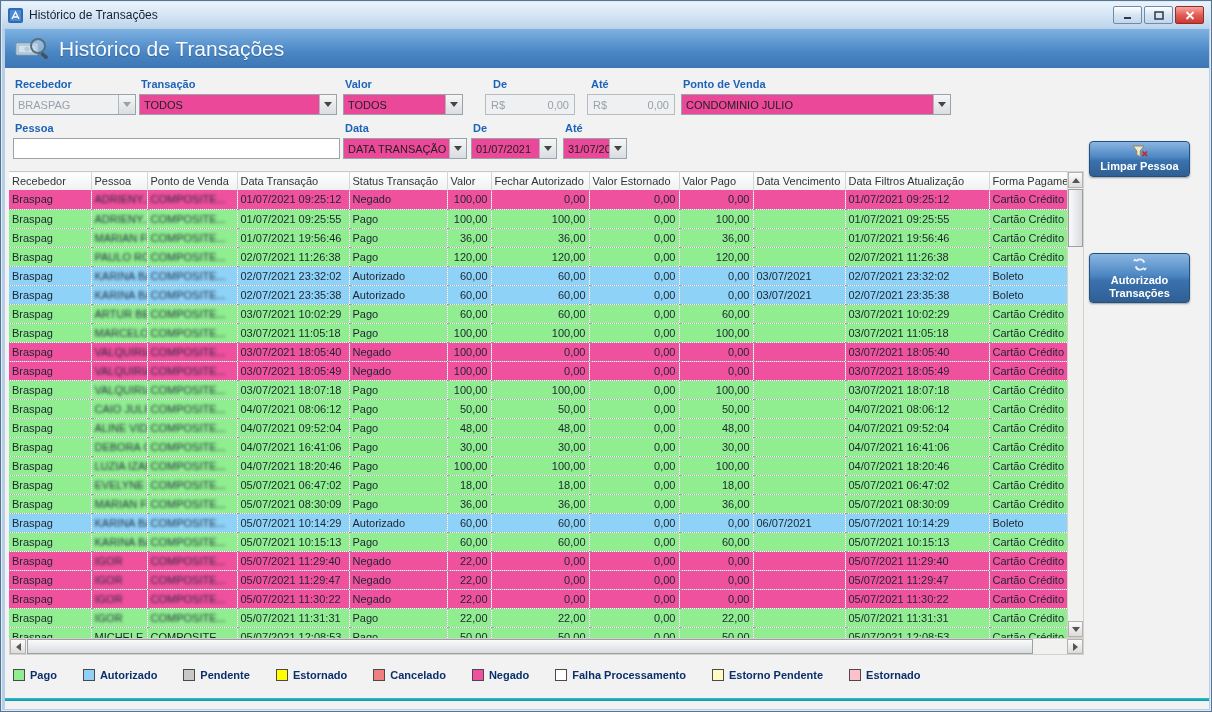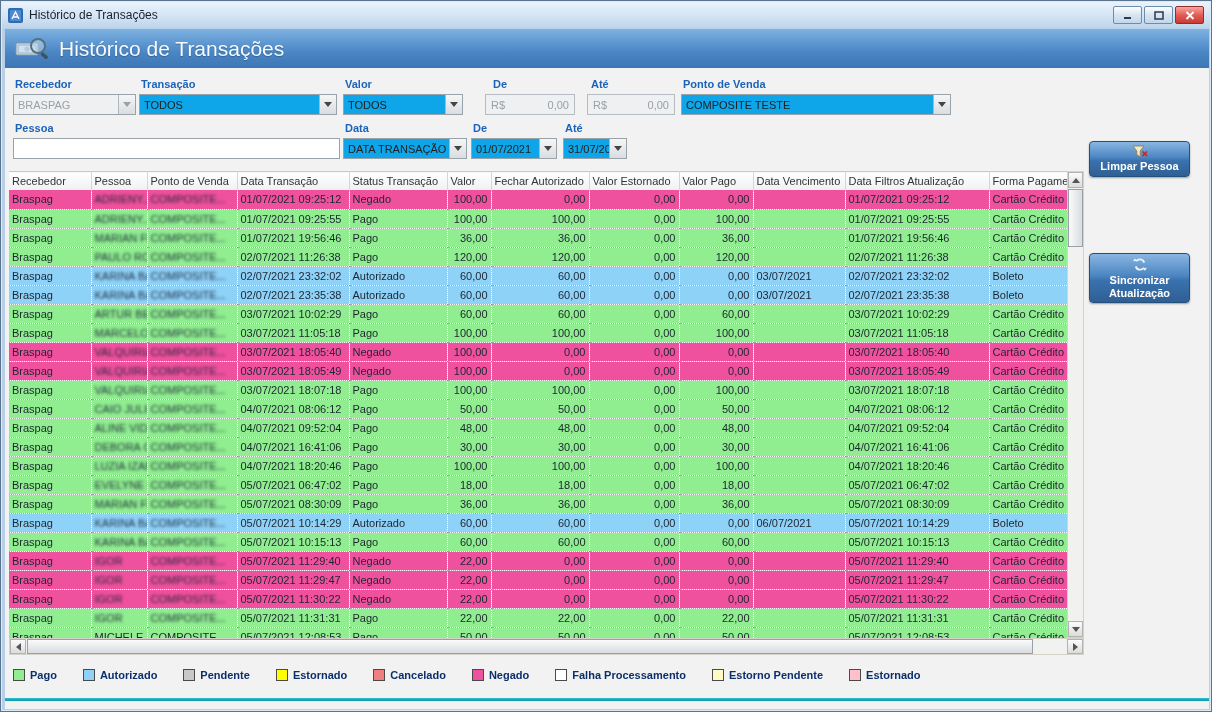--- a/index.html
+++ b/index.html
@@ -28,21 +28,21 @@
   .headerband h1 { font-size:21px; font-weight:normal; color:#f4faff; text-shadow:0 1px 1px rgba(0,0,0,.25); }
 
   
   .lbl { position:absolute; font-size:11px; font-weight:bold; color:#1b63b8; white-space:nowrap; }
   #l-recebedor { left:10px; top:49px; }  #l-situacao { left:136px; top:49px; }
   #l-valor { left:340px; top:49px; }     #l-valor-de { left:488px; top:49px; }
   #l-valor-ate { left:586px; top:49px; } #l-ponto { left:678px; top:49px; }
   #l-pessoa { left:10px; top:93px; }     #l-data { left:340px; top:93px; }
   #l-data-de { left:468px; top:93px; }   #l-data-ate { left:560px; top:93px; }
 
-  .combo { position:absolute; height:21px; background:#0ea5e9; border:1px solid #9aa2aa; display:flex;
+  .combo { position:absolute; height:21px; background:#ec4899; border:1px solid #9aa2aa; display:flex;
            align-items:center; font-size:11px; color:#222; }
   .combo .val { flex:1; padding:0 4px; white-space:nowrap; overflow:hidden; }
   .combo .dd { width:17px; align-self:stretch; background:linear-gradient(180deg,#f6f6f6,#d9dde1);
                border-left:1px solid #b0b6bc; display:flex; align-items:center; justify-content:center; }
   .combo.disabled { background:#eef0f2; }
   .combo.disabled .val { color:#9aa0a8; }
 
   .caret-down { width:0; height:0; border-left:4px solid transparent; border-right:4px solid transparent;
                 border-top:5px solid #444; }
 
@@ -189,21 +189,21 @@
     </div>
     <div class="money" id="f-valor-de">
       <span>R$</span>
       <span>0,00</span>
     </div>
     <div class="money" id="f-valor-ate">
       <span>R$</span>
       <span>0,00</span>
     </div>
     <div class="combo" id="f-ponto">
-      <span class="val">COMPOSITE TESTE</span>
+      <span class="val">CONDOMINIO JULIO</span>
       <span class="dd">
           <span class="caret-down"></span>
         </span>
     </div>
     <input id="f-pessoa" type="text" value="" style="">
     <div class="combo" id="f-data">
       <span class="val">DATA TRANSAÇÃO</span>
       <span class="dd">
           <span class="caret-down"></span>
         </span>
@@ -638,21 +638,21 @@
       </svg>
       <span class="alabel">Limpar Pessoa</span>
     </div>
     <div class="action" id="btn-sinc">
       <svg width="16" height="15" viewBox="0 0 16 16">
         <path d="M3.5 10a4.8 4.8 0 0 0 8.6 1.4" fill="none" stroke="#e8f2fc" stroke-width="2"></path>
         <path d="M12.5 6A4.8 4.8 0 0 0 3.9 4.6" fill="none" stroke="#e8f2fc" stroke-width="2"></path>
         <polygon points="11.2,11.8 15.4,11.4 13.2,14.8" fill="#e8f2fc"></polygon>
         <polygon points="0.6,4.6 4.8,4.2 2.6,1.2" fill="#e8f2fc"></polygon>
       </svg>
-      <span class="alabel">Sincronizar Atualização</span>
+      <span class="alabel">Autorizado Transações</span>
     </div>
 
     <div class="legend" id="legend">
         <div class="legend-item">
           <span class="swatch" style="background: rgb(144, 238, 144);"></span>
           <span>Pago</span>
         </div>
         <div class="legend-item">
           <span class="swatch" style="background: rgb(143, 210, 248);"></span>
           <span>Autorizado</span>

